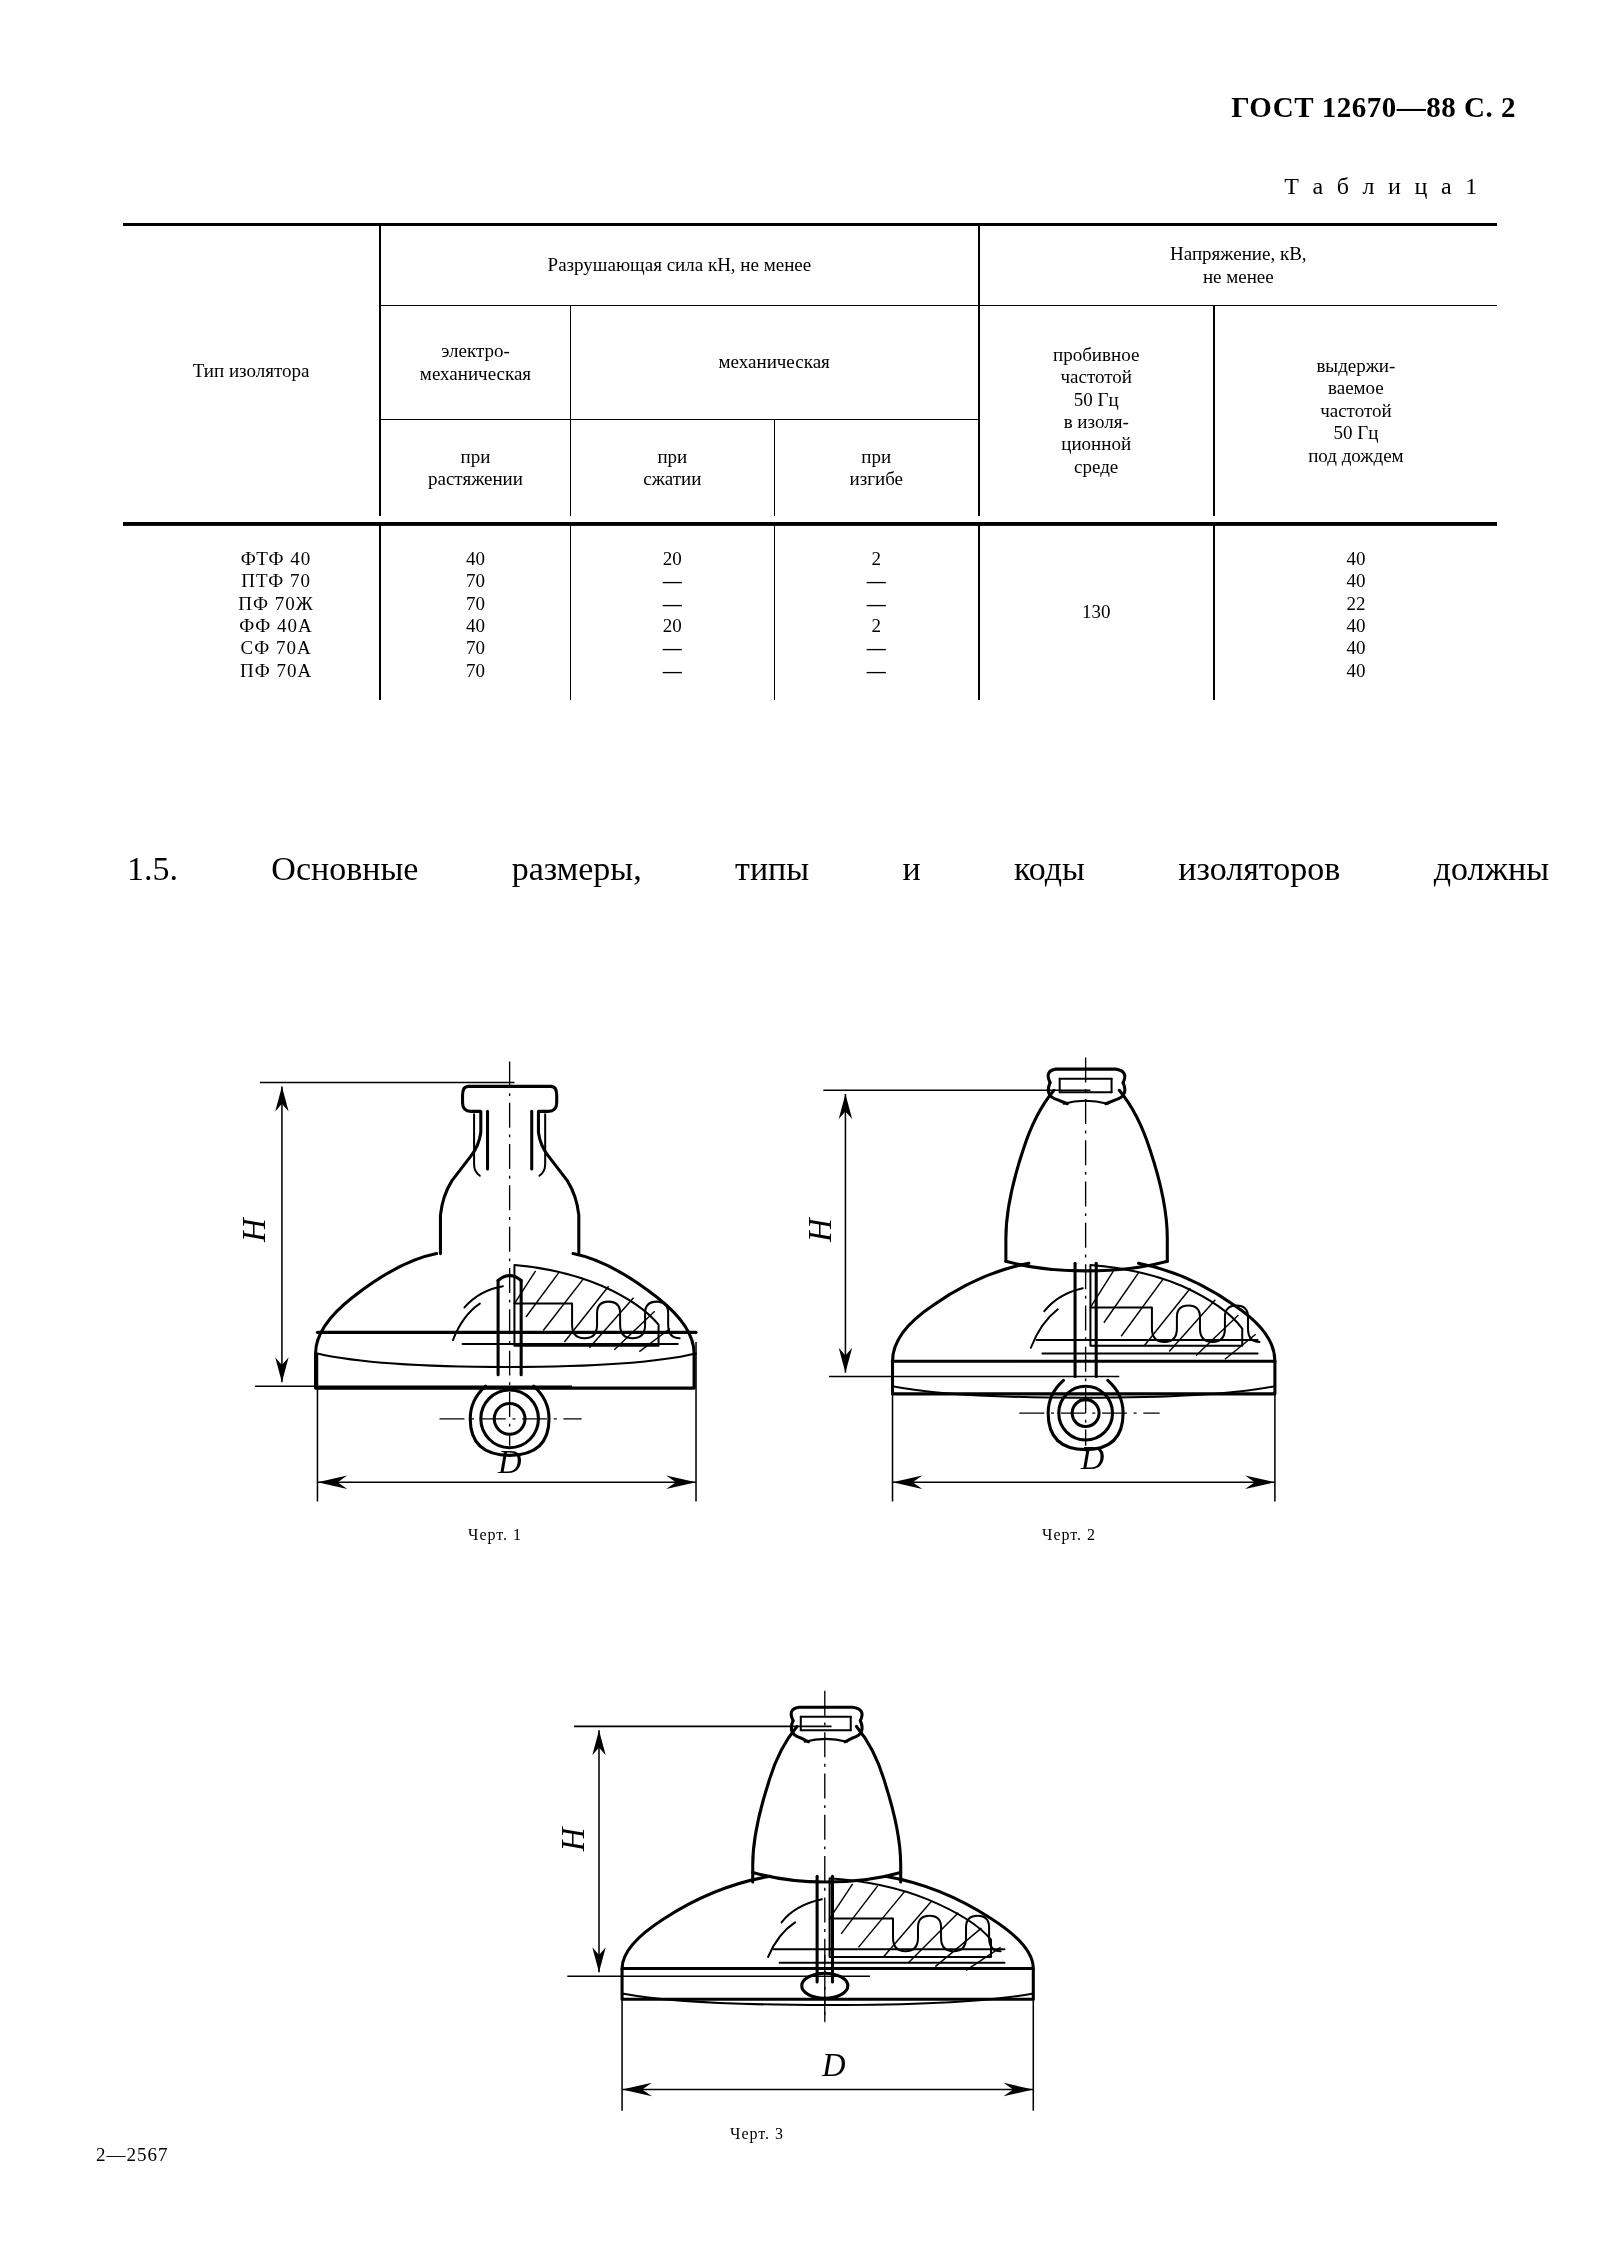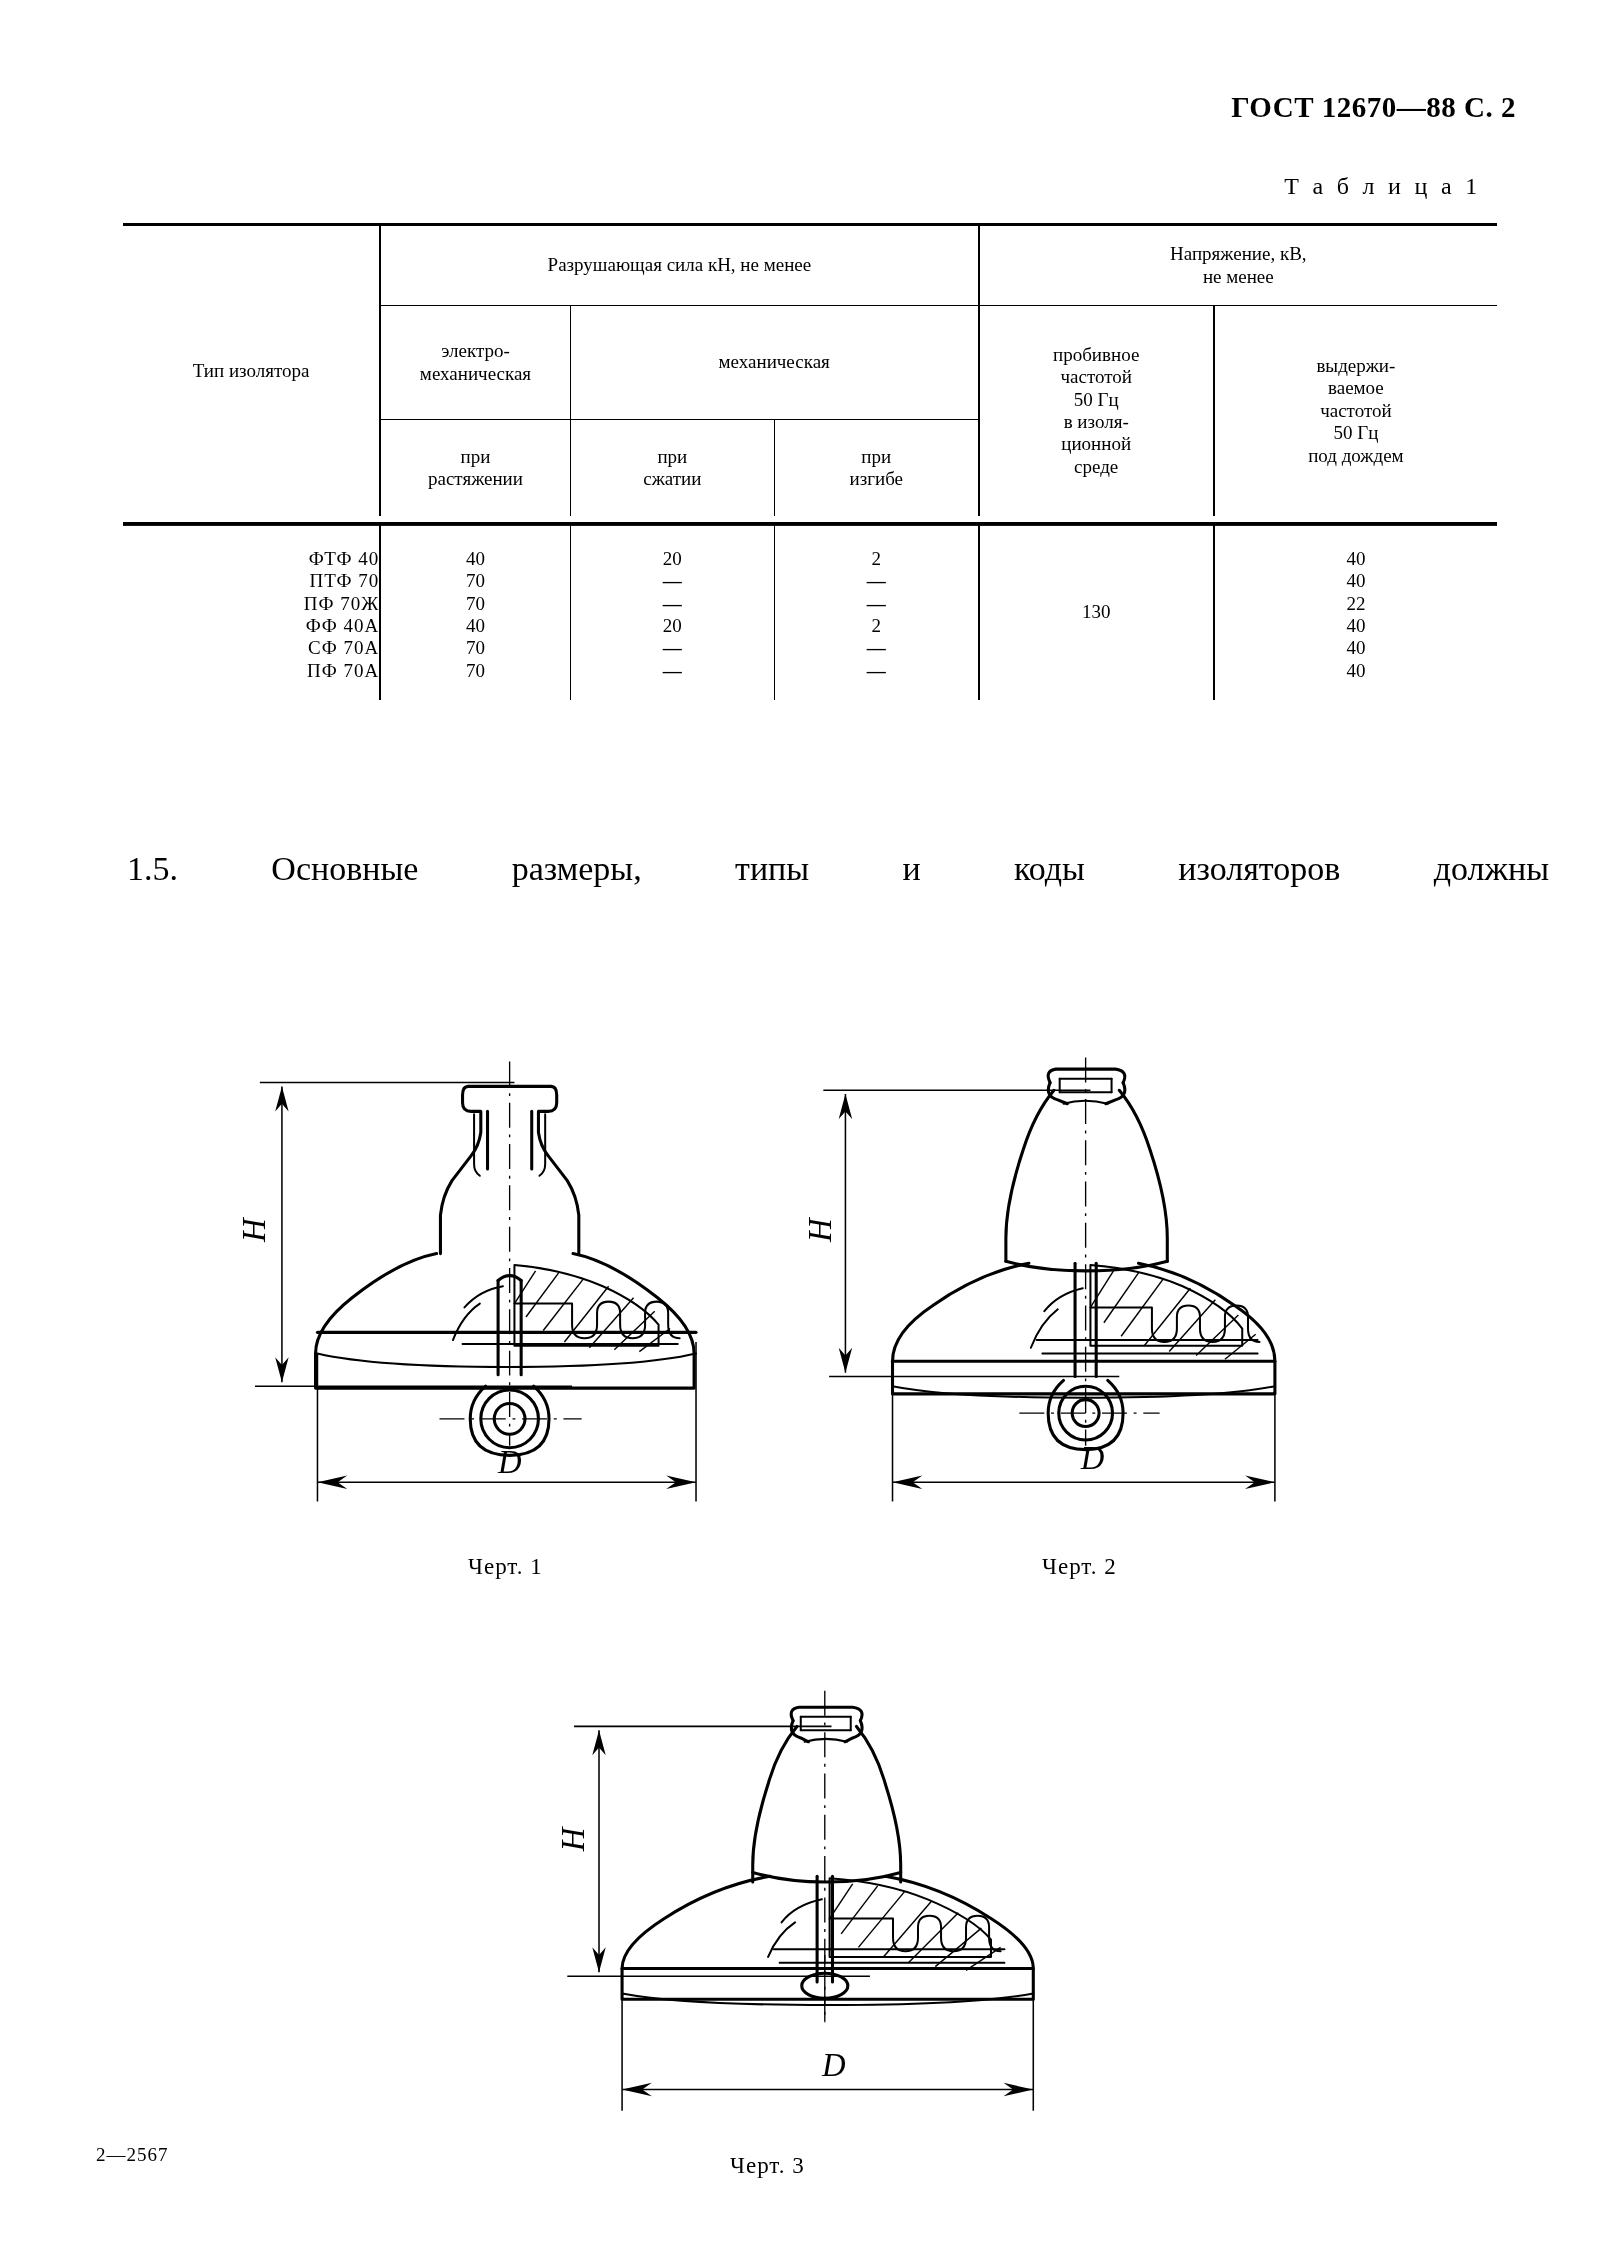--- a/index.html
+++ b/index.html
@@ -54,43 +54,42 @@
 
   td.hdr { padding:7.7px 3.8px; }
   .hdr-big { font-size:20px; }
 
   .double-under {
     border-bottom:3.8px solid #000;
     box-shadow:0 2.9px 0 0 #000;
   }
 
   .data td { font-size:26px; line-height:1.0; padding:5.8px 0 6.7px 0; }
-  .data td.typecol { text-align:right; padding-left:50px; letter-spacing:1px;margin-top:40px; }
+  .data td.typecol { text-align:center; padding-left:50px; letter-spacing:1px;margin-top:40px; }
   .dash { font-size:26px; font-weight:bold; letter-spacing:0; }
 
   
   .para {
     position:absolute; left:96px; top:845px;
     width:1422px;
     font-size:34px;
     line-height:1.42;
     text-align:justify;
     margin-left:31px;
   }
   .l1 { display:block; text-align:justify; text-align-last:justify; }
   .l2 { display:block; }
 
   
   .fig { position:absolute; }
   .fig-cap {
     position:absolute;
-    font-size:23px;
+    font-size:16px;
     white-space:nowrap;
     letter-spacing:1px;
-    margin-top:28px;
   }
 
   .footer-code {
     position:absolute; left:96px; top:2144px;
     font-size:19px; letter-spacing:1px;
   }
 
   svg { display:block; }
   .ln  { fill:none; stroke:#000; stroke-width:3.2; stroke-linejoin:round; stroke-linecap:round; }
   .ln2 { fill:none; stroke:#000; stroke-width:2.1; stroke-linejoin:round; stroke-linecap:round; }

